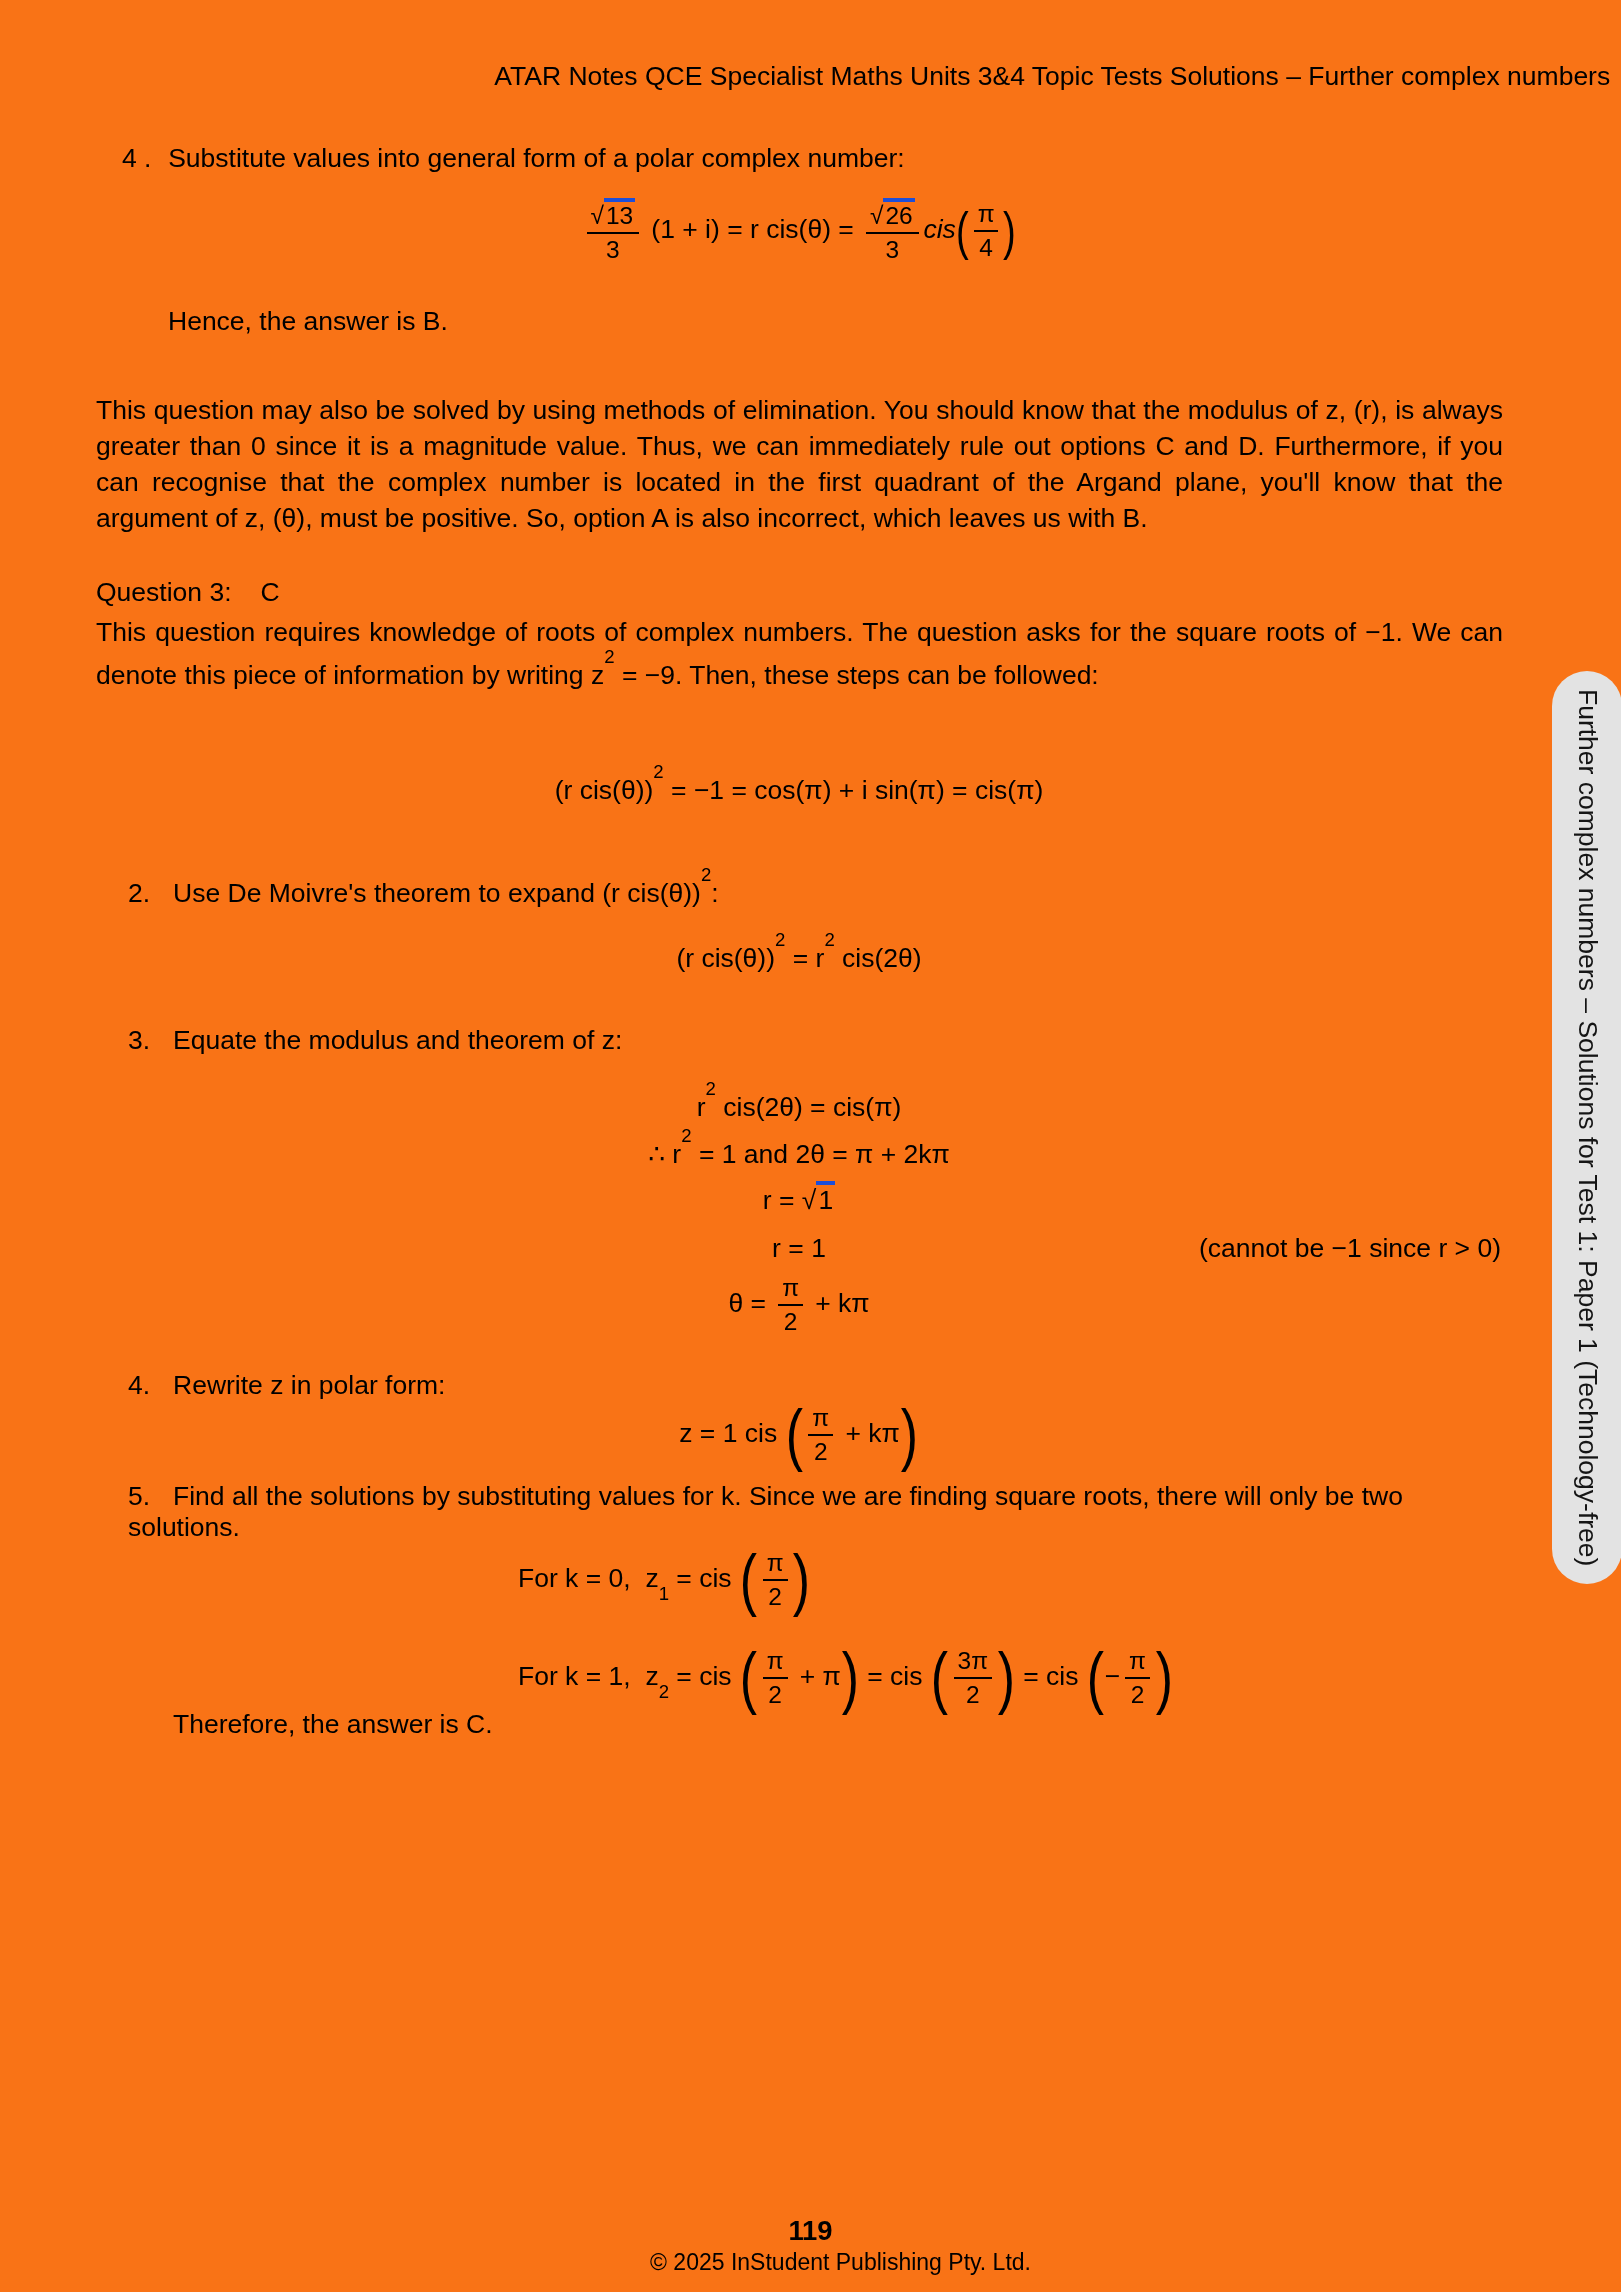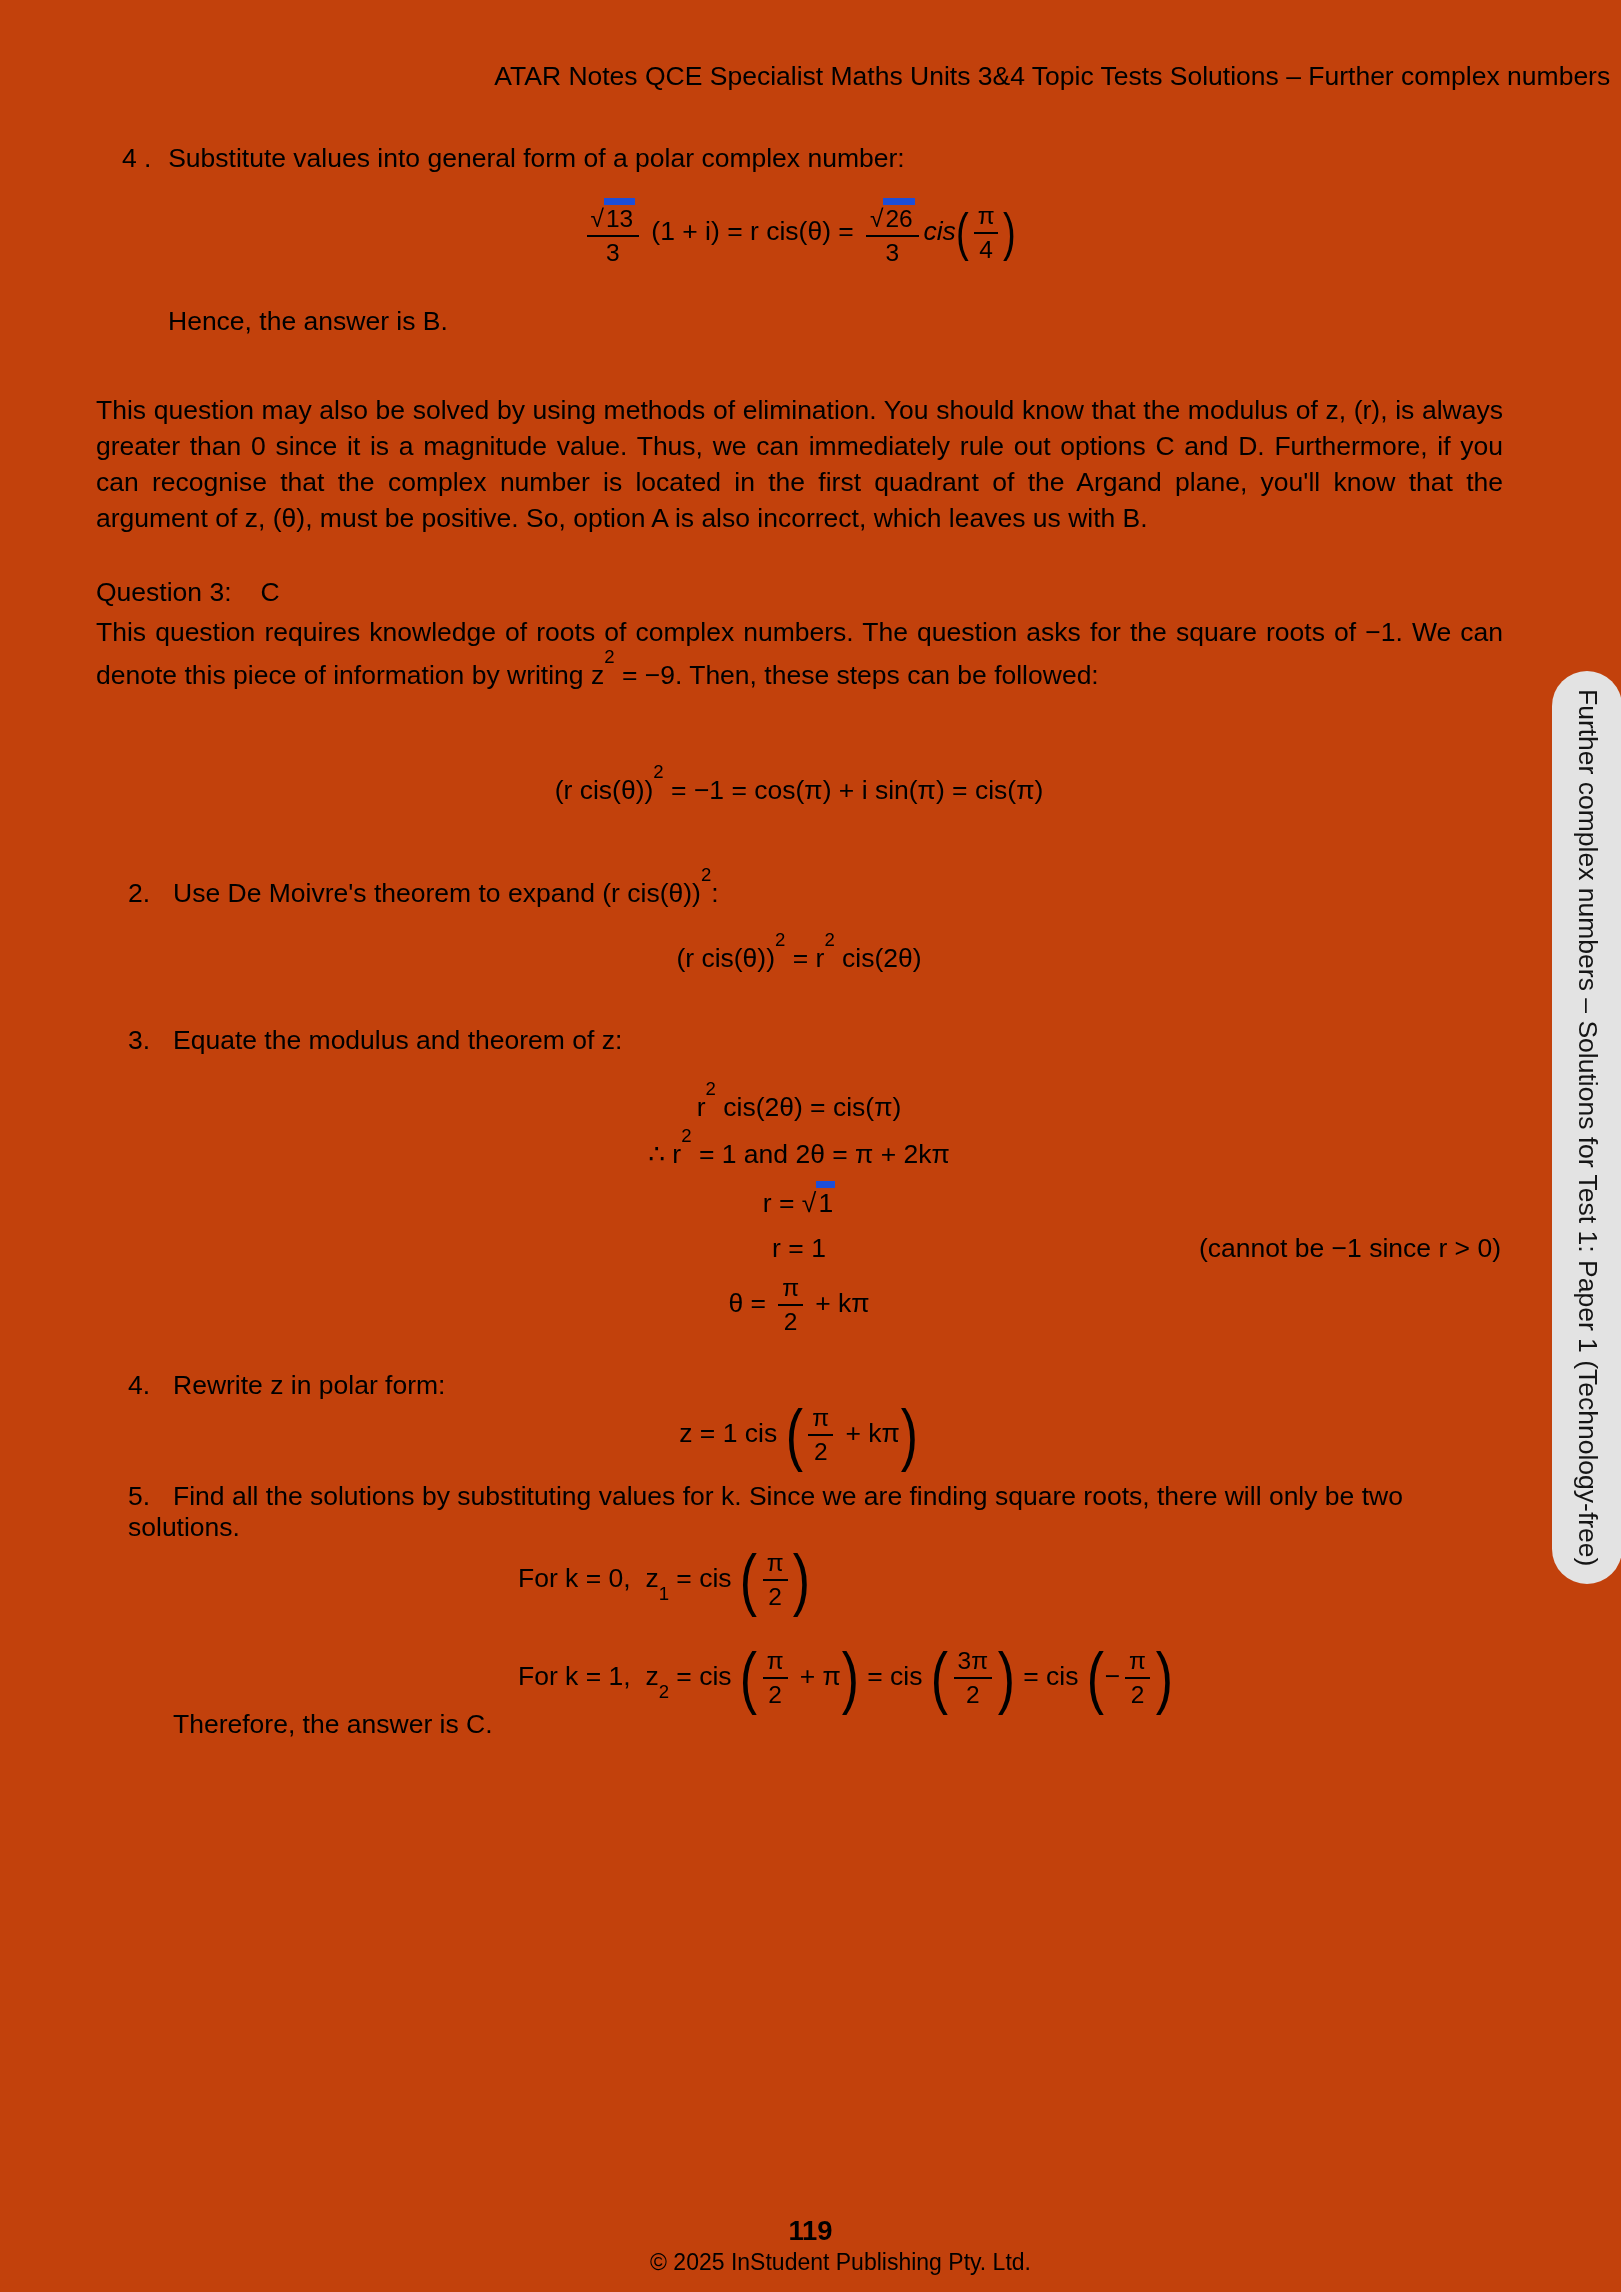--- a/index.html
+++ b/index.html
@@ -1,17 +1,17 @@
 <!DOCTYPE html>
 <html><head>
 <meta charset="utf-8">
 <style>
   html,body { margin:0; padding:0; background:#ffffff; }
   .page {
-    position:relative; width:1621px; height:2293px; background:#c2410c;
+    position:relative; width:1621px; height:2293px; background:#f97316;
     font-family:"Liberation Sans", sans-serif; color:#000; font-size:26.5px;
     overflow:hidden;
   }
   .abs { position:absolute; }
   .header { top:61px; right:10.8px; text-align:right; font-size:26.5px; }
   .item4 { top:143px; left:122px; }
   .item4 .inum { display:inline-block; margin-right:16.7px; }
   .hence { top:306px; left:168px; }
   .para { left:96px; width:1407px; text-align:justify; line-height:36px; }
   .para1 { top:392px; }
@@ -23,21 +23,21 @@
   .step .snum { display:inline-block; width:45px; }
   .formula { left:98px; width:1402px; text-align:center; white-space:nowrap; }
   .m { white-space:pre-wrap; }
   .it { font-style:italic; }
   sup.s { font-size:18.6px; position:relative; top:-10.8px; }
   sub.b { font-size:18.6px; position:relative; top:6.9px; }
   .frac { display:inline-block; vertical-align:middle; text-align:center;
           font-size:24.5px; line-height:28px; margin:0 4.9px; }
   .frac .num { display:block; border-bottom:2px solid #000; padding:0 3.9px 2px; }
   .frac .den { display:block; padding-top:2px; }
-  .rad { display:inline-block; border-top:7px solid #1d4ed8; padding:0 2px; }
+  .rad { display:inline-block; border-top:4px solid #1d4ed8; padding:0 2px; }
   .bp { display:inline-block; vertical-align:middle; font-size:51px;
         line-height:51px; font-weight:normal; transform:scaleX(0.75); margin:0 -2px; }
   .bp.tall { font-size:69px; line-height:69px; }
   .note { top:1233px; right:120px; }
   .kline { left:518px; white-space:nowrap; }
   .therefore { top:1709px; left:173px; }
   .pill { top:671px; left:1552px; width:70px; height:913px; background:#e3e3e3;
           border-radius:35px; display:flex; align-items:center; justify-content:center; }
   .pill .vtext { writing-mode:vertical-rl; font-size:26.5px; color:#151515; white-space:nowrap; }
   .pagenum { top:2215px; left:0; width:100%; text-align:center; font-weight:bold; font-size:27.4px; }

